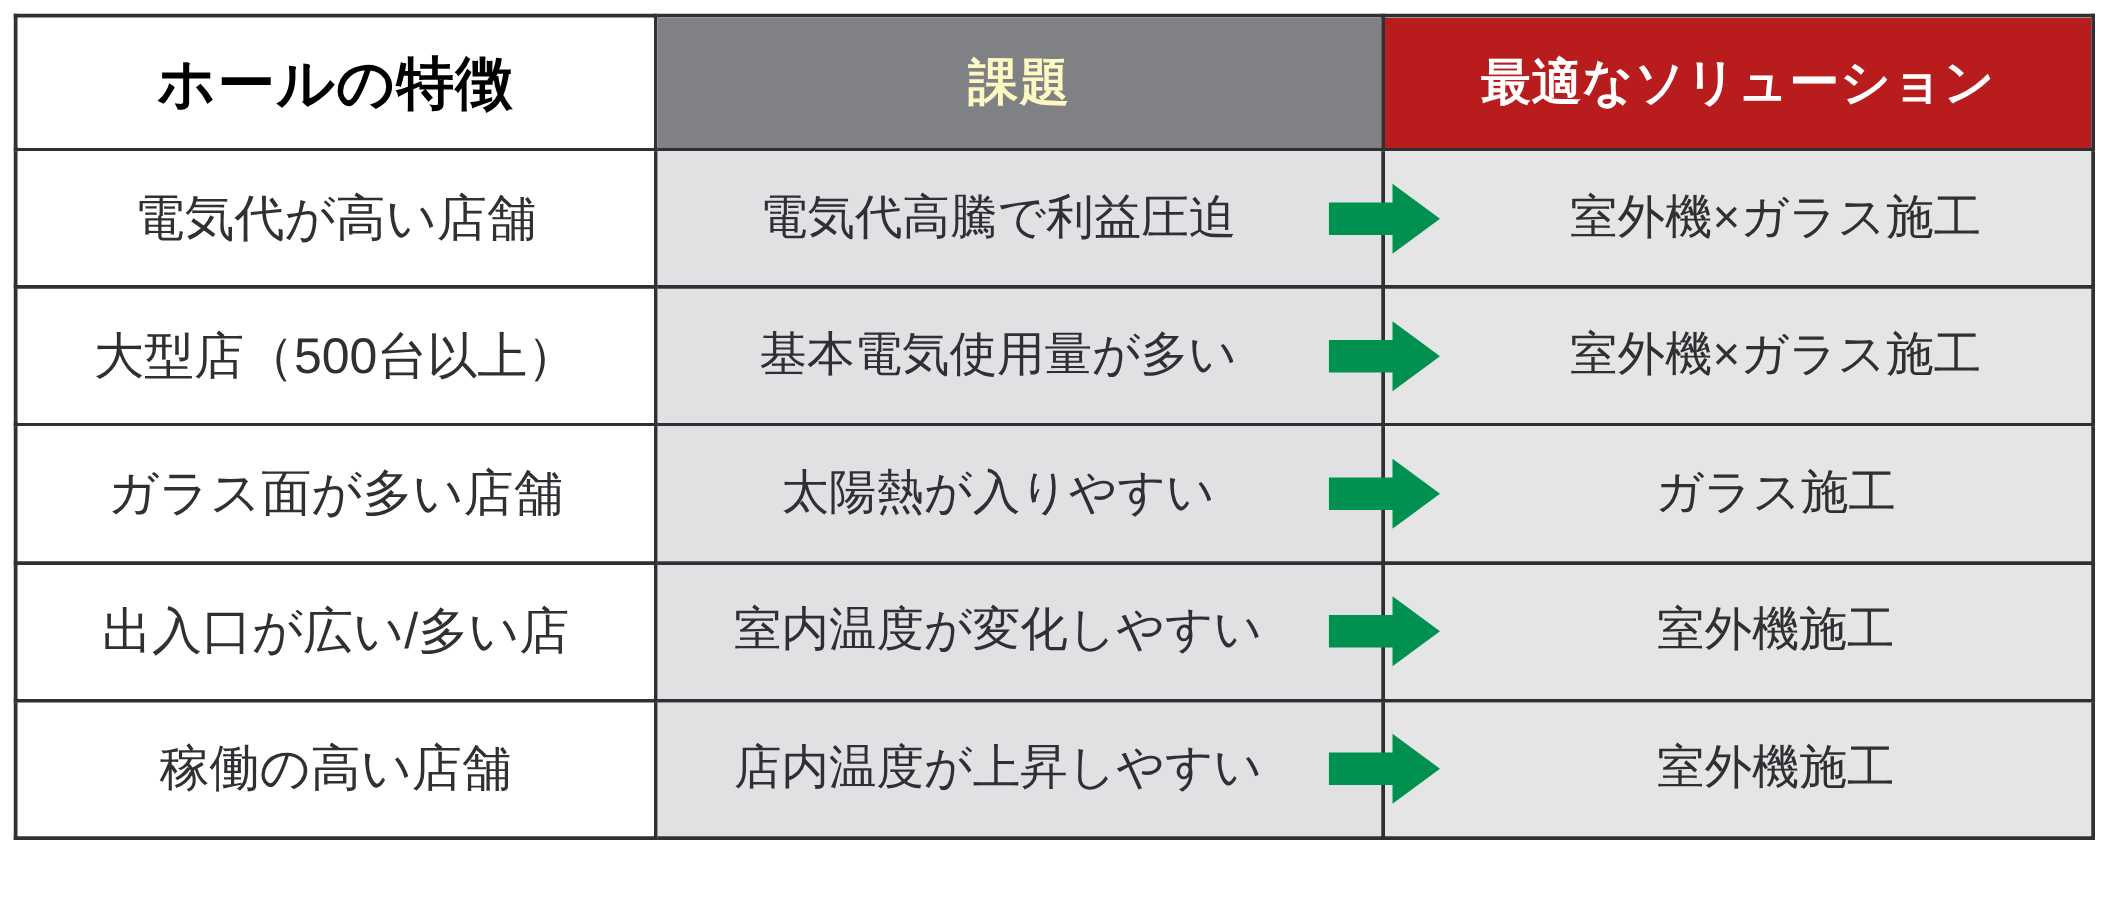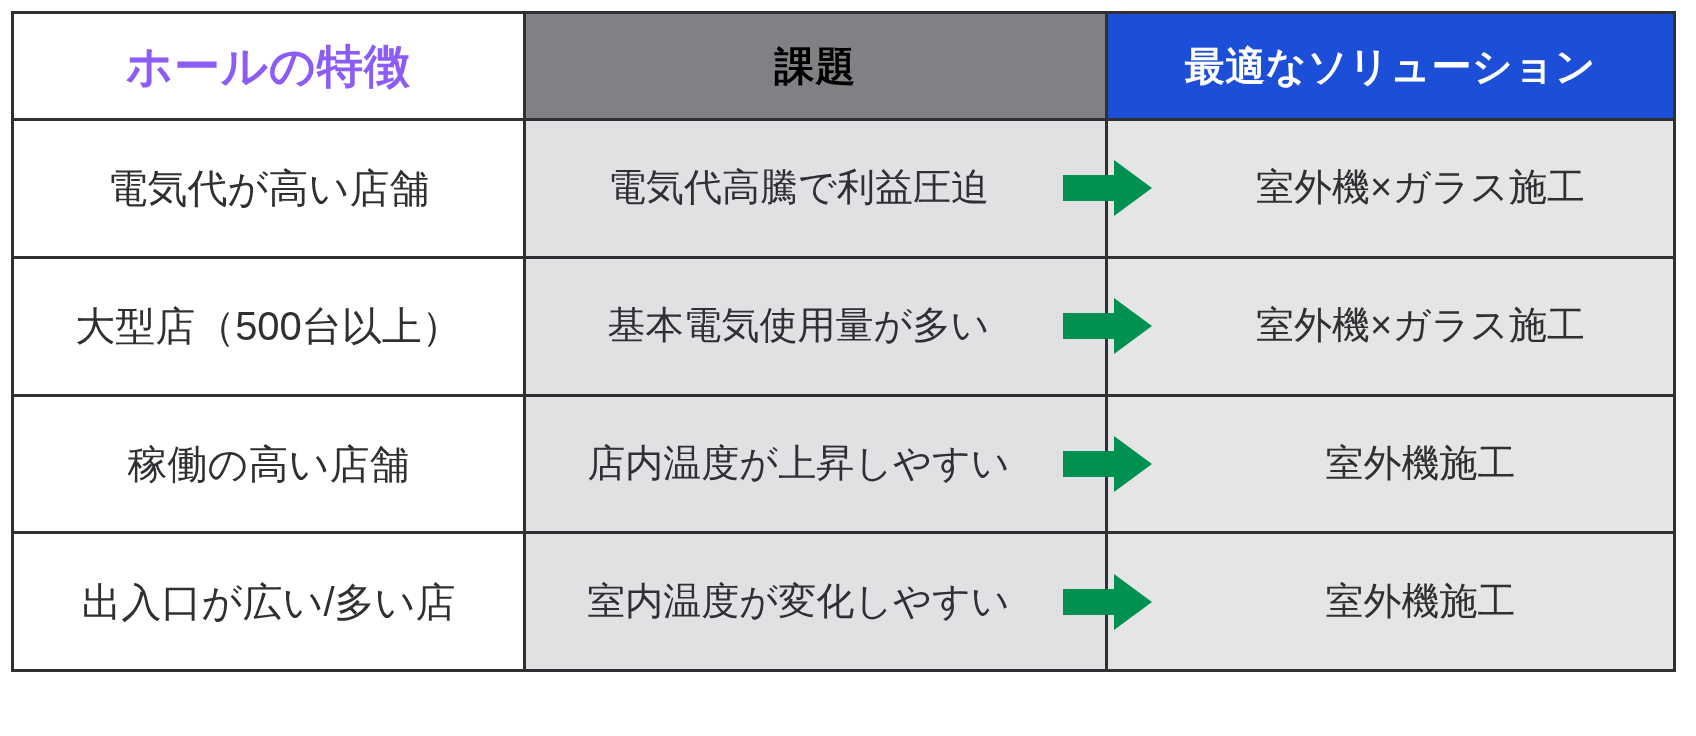--- a/index.html
+++ b/index.html
@@ -48,34 +48,34 @@
     text-align: center;
     vertical-align: middle;
     position: relative;
   }
 
   
   tr.head-row { height: 107px; }
 
   th.h-feature {
     background: #ffffff;
-    color: #8b5cf6;
+    color: #000000;
     font-weight: bold;
     font-size: 46px;
     letter-spacing: 1px;
   }
   th.h-issue {
     background: #808184;
-    color: #000000;
+    color: #fef9c3;
     font-weight: bold;
     font-size: 40px;
     letter-spacing: 1px;
   }
   th.h-solution {
-    background: #1d4ed8;
+    background: #b91c1c;
     color: #ffffff;
     font-weight: bold;
     font-size: 40px;
     letter-spacing: 0.5px;
   }
 
   
   tr.body-row { height: 110px; padding-left: 44px; }
 
   td.c-feature {
@@ -183,44 +183,60 @@
               <svg viewBox="0 0 89 56" xmlns="http://www.w3.org/2000/svg" aria-hidden="true">
                 <polygon points="0,15 51,15 51,0 89,28 51,56 51,41 0,41" fill="#009150"></polygon>
               </svg>
             </span>
           </td>
           <td class="c-solution">
             <span class="cell-text">室外機×ガラス施工</span>
           </td>
         </tr>
 
+        <tr class="body-row">
+          <td class="c-feature">
+            <span class="cell-text">ガラス面が多い店舗</span>
+          </td>
+          <td class="c-issue">
+            <span class="cell-text">太陽熱が入りやすい</span>
+            <span class="arrow">
+              <svg viewBox="0 0 89 56" xmlns="http://www.w3.org/2000/svg" aria-hidden="true">
+                <polygon points="0,15 51,15 51,0 89,28 51,56 51,41 0,41" fill="#009150"></polygon>
+              </svg>
+            </span>
+          </td>
+          <td class="c-solution">
+            <span class="cell-text">ガラス施工</span>
+          </td>
+        </tr>
+
+        <tr class="body-row">
+          <td class="c-feature">
+            <span class="cell-text">出入口が広い/多い店</span>
+          </td>
+          <td class="c-issue">
+            <span class="cell-text">室内温度が変化しやすい</span>
+            <span class="arrow">
+              <svg viewBox="0 0 89 56" xmlns="http://www.w3.org/2000/svg" aria-hidden="true">
+                <polygon points="0,15 51,15 51,0 89,28 51,56 51,41 0,41" fill="#009150"></polygon>
+              </svg>
+            </span>
+          </td>
+          <td class="c-solution">
+            <span class="cell-text">室外機施工</span>
+          </td>
+        </tr>
 
         <tr class="body-row">
           <td class="c-feature">
             <span class="cell-text">稼働の高い店舗</span>
           </td>
           <td class="c-issue">
             <span class="cell-text">店内温度が上昇しやすい</span>
-            <span class="arrow">
-              <svg viewBox="0 0 89 56" xmlns="http://www.w3.org/2000/svg" aria-hidden="true">
-                <polygon points="0,15 51,15 51,0 89,28 51,56 51,41 0,41" fill="#009150"></polygon>
-              </svg>
-            </span>
-          </td>
-          <td class="c-solution">
-            <span class="cell-text">室外機施工</span>
-          </td>
-        </tr>
-
-        <tr class="body-row">
-          <td class="c-feature">
-            <span class="cell-text">出入口が広い/多い店</span>
-          </td>
-          <td class="c-issue">
-            <span class="cell-text">室内温度が変化しやすい</span>
             <span class="arrow">
               <svg viewBox="0 0 89 56" xmlns="http://www.w3.org/2000/svg" aria-hidden="true">
                 <polygon points="0,15 51,15 51,0 89,28 51,56 51,41 0,41" fill="#009150"></polygon>
               </svg>
             </span>
           </td>
           <td class="c-solution">
             <span class="cell-text">室外機施工</span>
           </td>
         </tr>

